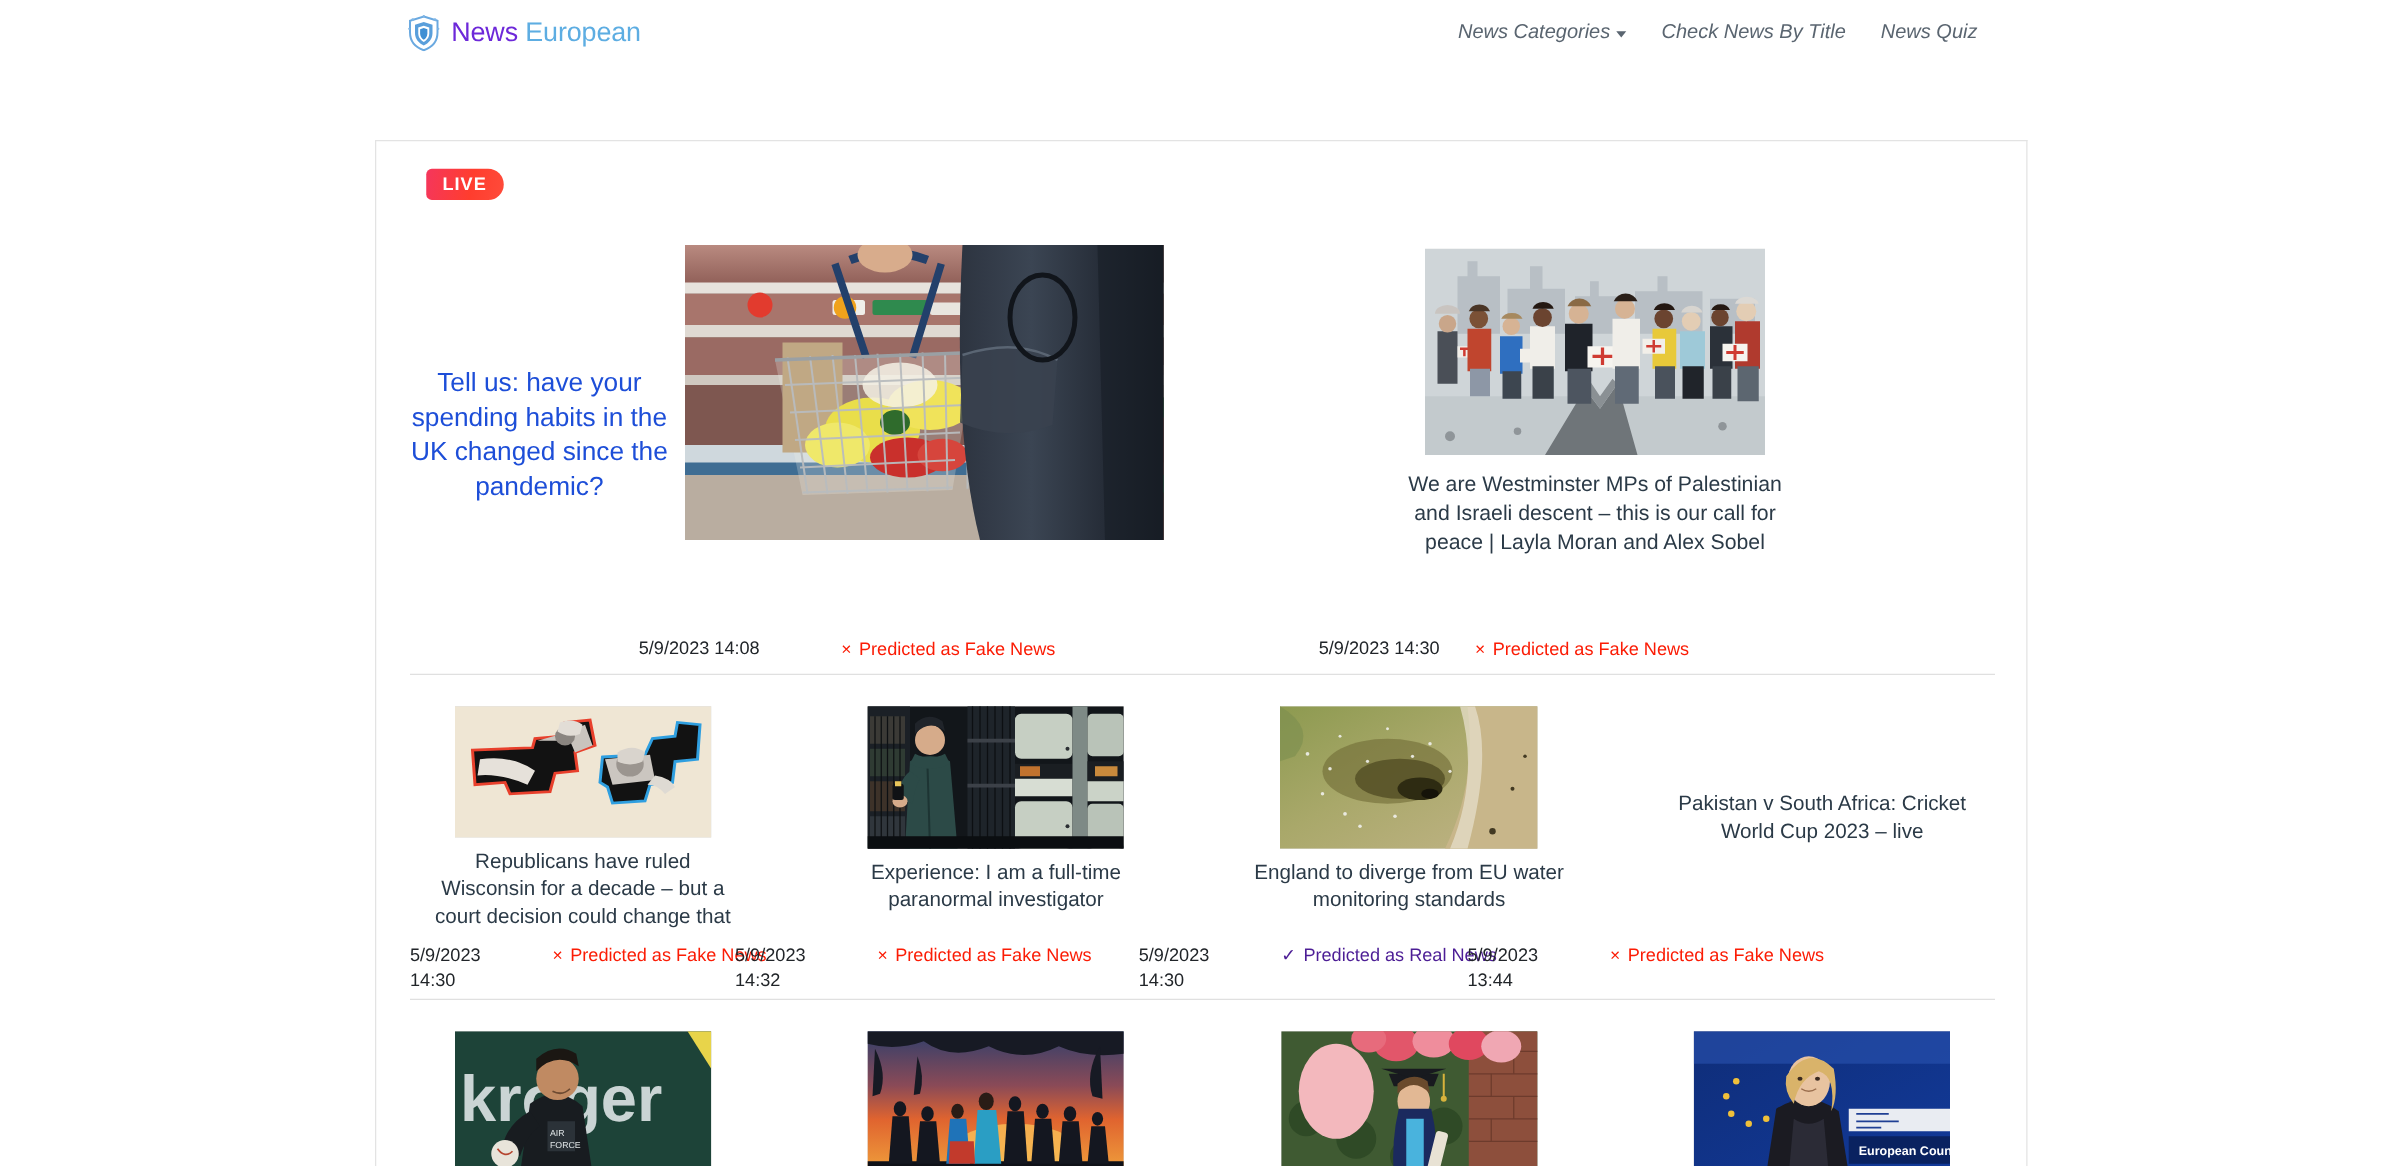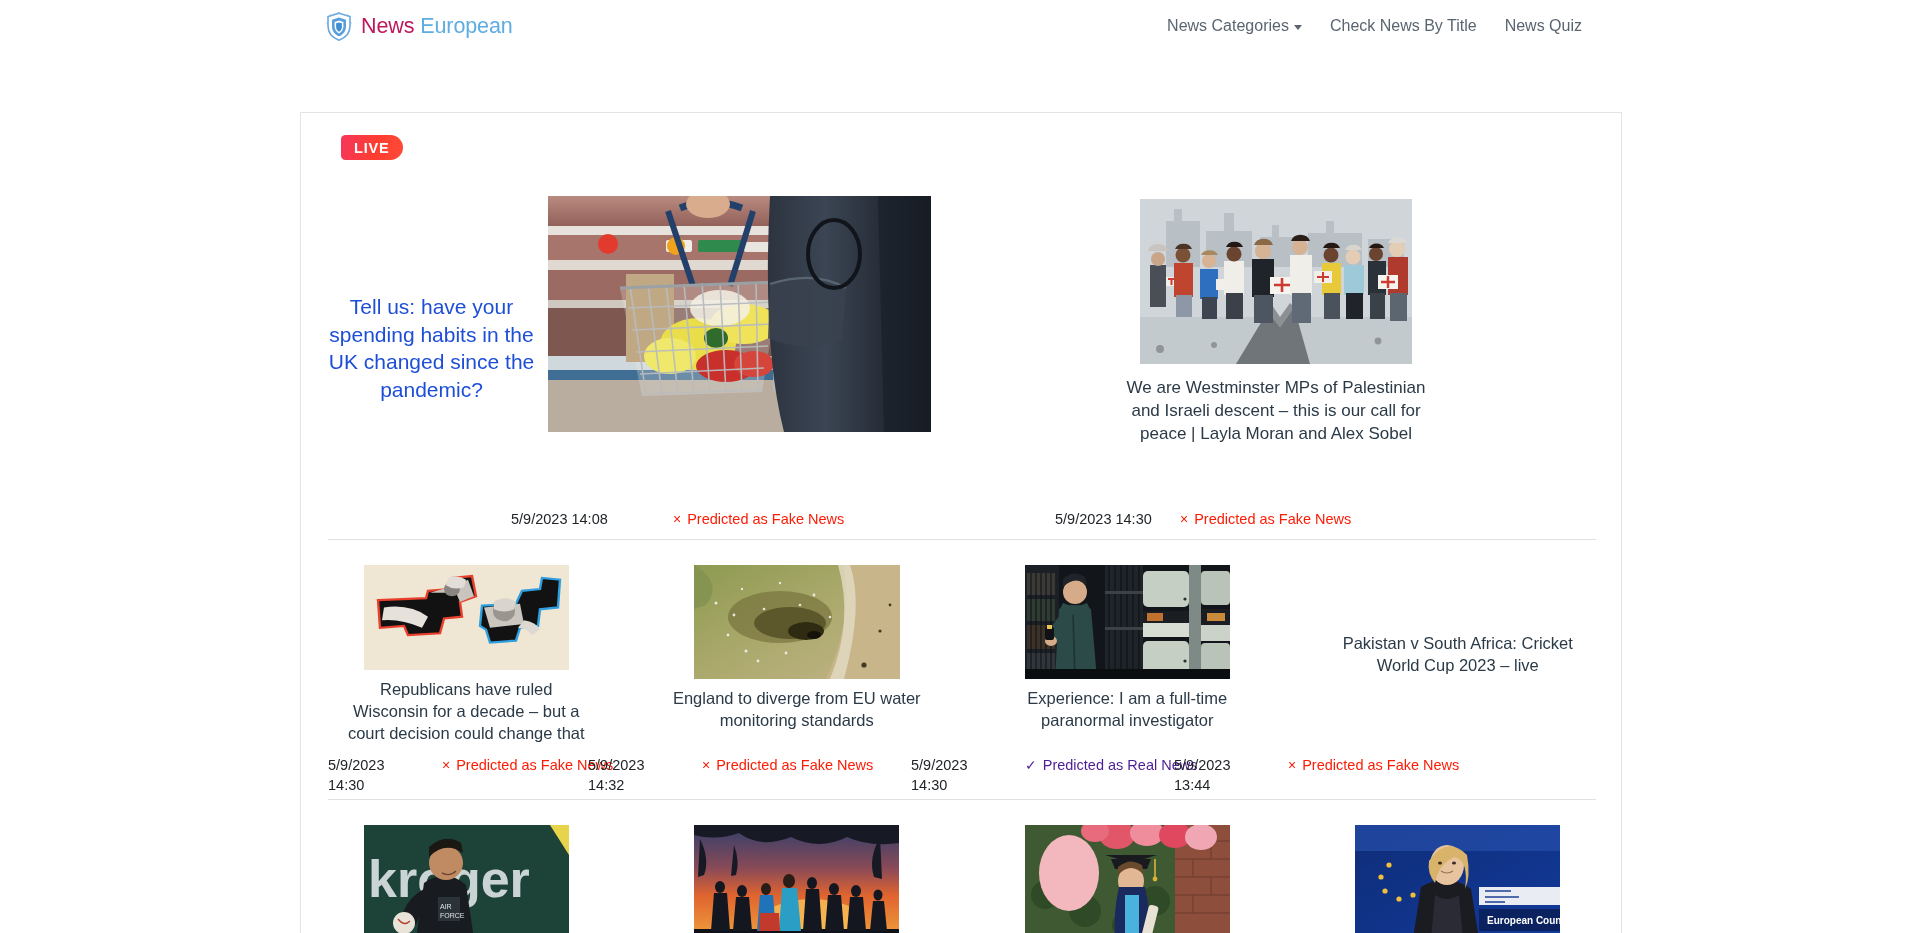--- a/index.html
+++ b/index.html
@@ -28,29 +28,30 @@
     margin-left: 326px;
     text-decoration: none;
     cursor: pointer;
   }
   .brand-logo { width: 26px; height: 29px; display: block; flex: none; }
   .brand-text {
     font-size: 21.5px;
     letter-spacing: -0.1px;
     white-space: nowrap;
   }
-  .brand-news { color: #be185d; font-weight: 400; }
+  .brand-news { color: #6d28d9; font-weight: 400; }
   .brand-guardian { color: #5dade2; font-weight: 400; }
 
   .nav-links {
     margin-left: auto;
     display: flex;
     align-items: center;
     gap: 28px;
     margin-right: 278px;
+    font-style: italic;
   }
   .nav-link {
     font-size: 16px;
     color: #5a6570;
     text-decoration: none;
     white-space: nowrap;
     cursor: pointer;
     display: inline-flex;
     align-items: center;
     gap: 5px;
@@ -482,20 +483,68 @@
         <circle cx="88" cy="26" r="8" fill="#8a8580"></circle>
         <path d="M84 14 q10 -4 18 2 l-2 8 q-10 4 -18 -2 Z" fill="#e2ddd6"></path>
         <path d="M20 46 q26 -4 44 10 l-6 12 q-22 -10 -40 -8 Z" fill="#e6e1da"></path>
         <path d="M118 44 L152 42 L158 28 L176 26 L178 14 L196 16 L194 46 L176 48 L174 66 L156 68 L152 82 L126 84 L122 70 L116 66 Z" fill="#121212" stroke="#2f9fe0" stroke-width="2.4"></path>
         <path d="M120 46 L156 42 L160 64 L126 68 Z" fill="#cbc6c0"></path>
         <circle cx="140" cy="50" r="11" fill="#9b958f"></circle>
         <path d="M130 40 q12 -8 22 0 l-2 8 q-10 5 -20 0 Z" fill="#d9d4cd"></path>
         <path d="M160 60 q12 2 16 10 l-8 6 q-6 -8 -14 -8 Z" fill="#dedad3"></path>
       </svg>
       <div class="cell-title">Republicans have ruled Wisconsin for a decade – but a court decision could change that</div>
+    </div>
+
+    <div class="cell">
+      <svg class="cell-img ph" viewBox="0 0 205 114" preserveAspectRatio="none">
+        <rect width="205" height="114" fill="#12161a"></rect>
+        <rect x="0" y="0" width="34" height="114" fill="#1b2026"></rect>
+        <g>
+          <rect x="2" y="8" width="28" height="22" fill="#3b3a36"></rect>
+          <rect x="2" y="34" width="28" height="22" fill="#2f3b33"></rect>
+          <rect x="2" y="60" width="28" height="24" fill="#3d3229"></rect>
+          <rect x="2" y="88" width="28" height="22" fill="#30363c"></rect>
+          <g stroke="#0d1013" stroke-width="1">
+            <path d="M6 8 V110 M11 8 V110 M16 8 V110 M21 8 V110 M26 8 V110"></path>
+          </g>
+        </g>
+        <rect x="80" y="0" width="38" height="114" fill="#1e242a"></rect>
+        <g stroke="#0c0f12" stroke-width="1">
+          <path d="M84 0 V114 M90 0 V114 M96 0 V114 M102 0 V114 M108 0 V114 M114 0 V114"></path>
+        </g>
+        <rect x="80" y="26" width="38" height="3" fill="#3c4148"></rect>
+        <rect x="80" y="62" width="38" height="3" fill="#3c4148"></rect>
+
+        <rect x="118" y="6" width="46" height="36" rx="5" fill="#c6cfc3"></rect>
+        <rect x="118" y="46" width="46" height="12" fill="#1a1e22"></rect>
+        <rect x="118" y="58" width="46" height="14" fill="#d7ddd3"></rect>
+        <rect x="118" y="76" width="46" height="38" rx="5" fill="#c6cfc3"></rect>
+        <rect x="164" y="0" width="12" height="114" fill="#7e8a86"></rect>
+        <rect x="176" y="6" width="29" height="34" rx="4" fill="#b9c3b8"></rect>
+        <rect x="176" y="44" width="29" height="16" fill="#1a1e22"></rect>
+        <rect x="176" y="60" width="29" height="16" fill="#cbd3c8"></rect>
+        <rect x="176" y="78" width="29" height="36" rx="4" fill="#b9c3b8"></rect>
+        <rect x="182" y="48" width="18" height="8" fill="#c98a3c"></rect>
+        <rect x="122" y="48" width="16" height="8" fill="#c0722e"></rect>
+        <circle cx="160" cy="34" r="1.6" fill="#2b2f33"></circle>
+        <circle cx="160" cy="96" r="1.6" fill="#2b2f33"></circle>
+
+        <path d="M34 44 q16 -8 32 0 l6 70 L30 114 Z" fill="#2c4a47"></path>
+        <path d="M48 48 l2 66" stroke="#1d3433" stroke-width="1.6"></path>
+        <circle cx="50" cy="27" r="12" fill="#d6ab8a"></circle>
+        <path d="M38 22 q12 -12 24 -2 l-2 -8 q-12 -8 -22 2 Z" fill="#20242a"></path>
+        <path d="M38 38 q12 6 24 0 l4 8 q-16 8 -32 0 Z" fill="#2c4a47"></path>
+        <path d="M34 52 q-10 8 -8 22 l10 4 q2 -14 6 -20 Z" fill="#2c4a47"></path>
+        <ellipse cx="26" cy="76" rx="6" ry="5" fill="#d6ab8a"></ellipse>
+        <rect x="20" y="62" width="9" height="13" rx="2" fill="#101215"></rect>
+        <rect x="22" y="60" width="5" height="4" fill="#e8c55a"></rect>
+        <rect x="0" y="104" width="205" height="10" fill="#0b0e11"></rect>
+      </svg>
+      <div class="cell-title">Experience: I am a full-time paranormal investigator</div>
     </div>
 
     <div class="cell">
       <svg class="cell-img wide ph" viewBox="0 0 206 114" preserveAspectRatio="none">
         <defs>
           <linearGradient id="wat" x1="0" y1="0" x2="1" y2="1">
             <stop offset="0%" stop-color="#8d9a50"></stop>
               <stop offset="45%" stop-color="#a9a86a"></stop>
             <stop offset="100%" stop-color="#c2b488"></stop>
           </linearGradient>
@@ -524,68 +573,20 @@
         </g>
         <g fill="#2b2410" opacity="0.85">
           <circle cx="170" cy="100" r="2.6"></circle>
             <circle cx="186" cy="66" r="1.6"></circle>
           <circle cx="196" cy="40" r="1.4"></circle>
         </g>
       </svg>
       <div class="cell-title">England to diverge from EU water monitoring standards</div>
     </div>
 
-    <div class="cell">
-      <svg class="cell-img ph" viewBox="0 0 205 114" preserveAspectRatio="none">
-        <rect width="205" height="114" fill="#12161a"></rect>
-        <rect x="0" y="0" width="34" height="114" fill="#1b2026"></rect>
-        <g>
-          <rect x="2" y="8" width="28" height="22" fill="#3b3a36"></rect>
-          <rect x="2" y="34" width="28" height="22" fill="#2f3b33"></rect>
-          <rect x="2" y="60" width="28" height="24" fill="#3d3229"></rect>
-          <rect x="2" y="88" width="28" height="22" fill="#30363c"></rect>
-          <g stroke="#0d1013" stroke-width="1">
-            <path d="M6 8 V110 M11 8 V110 M16 8 V110 M21 8 V110 M26 8 V110"></path>
-          </g>
-        </g>
-        <rect x="80" y="0" width="38" height="114" fill="#1e242a"></rect>
-        <g stroke="#0c0f12" stroke-width="1">
-          <path d="M84 0 V114 M90 0 V114 M96 0 V114 M102 0 V114 M108 0 V114 M114 0 V114"></path>
-        </g>
-        <rect x="80" y="26" width="38" height="3" fill="#3c4148"></rect>
-        <rect x="80" y="62" width="38" height="3" fill="#3c4148"></rect>
-
-        <rect x="118" y="6" width="46" height="36" rx="5" fill="#c6cfc3"></rect>
-        <rect x="118" y="46" width="46" height="12" fill="#1a1e22"></rect>
-        <rect x="118" y="58" width="46" height="14" fill="#d7ddd3"></rect>
-        <rect x="118" y="76" width="46" height="38" rx="5" fill="#c6cfc3"></rect>
-        <rect x="164" y="0" width="12" height="114" fill="#7e8a86"></rect>
-        <rect x="176" y="6" width="29" height="34" rx="4" fill="#b9c3b8"></rect>
-        <rect x="176" y="44" width="29" height="16" fill="#1a1e22"></rect>
-        <rect x="176" y="60" width="29" height="16" fill="#cbd3c8"></rect>
-        <rect x="176" y="78" width="29" height="36" rx="4" fill="#b9c3b8"></rect>
-        <rect x="182" y="48" width="18" height="8" fill="#c98a3c"></rect>
-        <rect x="122" y="48" width="16" height="8" fill="#c0722e"></rect>
-        <circle cx="160" cy="34" r="1.6" fill="#2b2f33"></circle>
-        <circle cx="160" cy="96" r="1.6" fill="#2b2f33"></circle>
-
-        <path d="M34 44 q16 -8 32 0 l6 70 L30 114 Z" fill="#2c4a47"></path>
-        <path d="M48 48 l2 66" stroke="#1d3433" stroke-width="1.6"></path>
-        <circle cx="50" cy="27" r="12" fill="#d6ab8a"></circle>
-        <path d="M38 22 q12 -12 24 -2 l-2 -8 q-12 -8 -22 2 Z" fill="#20242a"></path>
-        <path d="M38 38 q12 6 24 0 l4 8 q-16 8 -32 0 Z" fill="#2c4a47"></path>
-        <path d="M34 52 q-10 8 -8 22 l10 4 q2 -14 6 -20 Z" fill="#2c4a47"></path>
-        <ellipse cx="26" cy="76" rx="6" ry="5" fill="#d6ab8a"></ellipse>
-        <rect x="20" y="62" width="9" height="13" rx="2" fill="#101215"></rect>
-        <rect x="22" y="60" width="5" height="4" fill="#e8c55a"></rect>
-        <rect x="0" y="104" width="205" height="10" fill="#0b0e11"></rect>
-      </svg>
-      <div class="cell-title">Experience: I am a full-time paranormal investigator</div>
-    </div>
-
     <div class="cell center-v">
       <div class="cell-title nopad">Pakistan v South Africa: Cricket World Cup 2023 – live</div>
     </div>
   </div>
 
   <div class="meta-row2">
     <div class="meta-block" style="left:27px;">
       <span class="d meta-date"><span>5/9/2023</span><br><span>14:30</span></span>
       <span class="p pred pred-fake"><span class="mark">×</span><span>Predicted as Fake News</span></span>
     </div>

